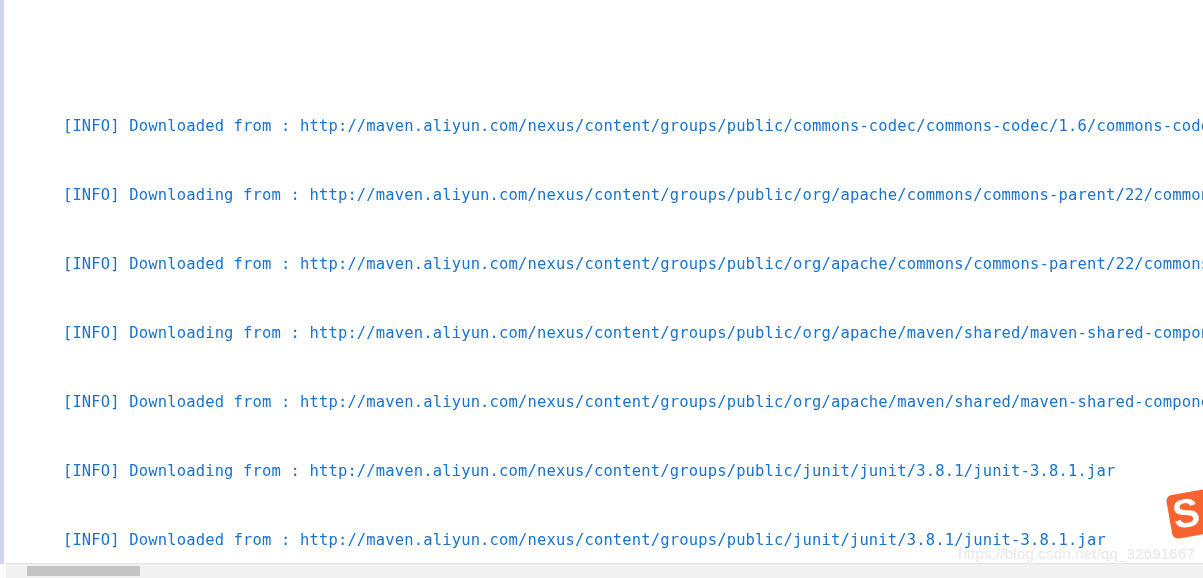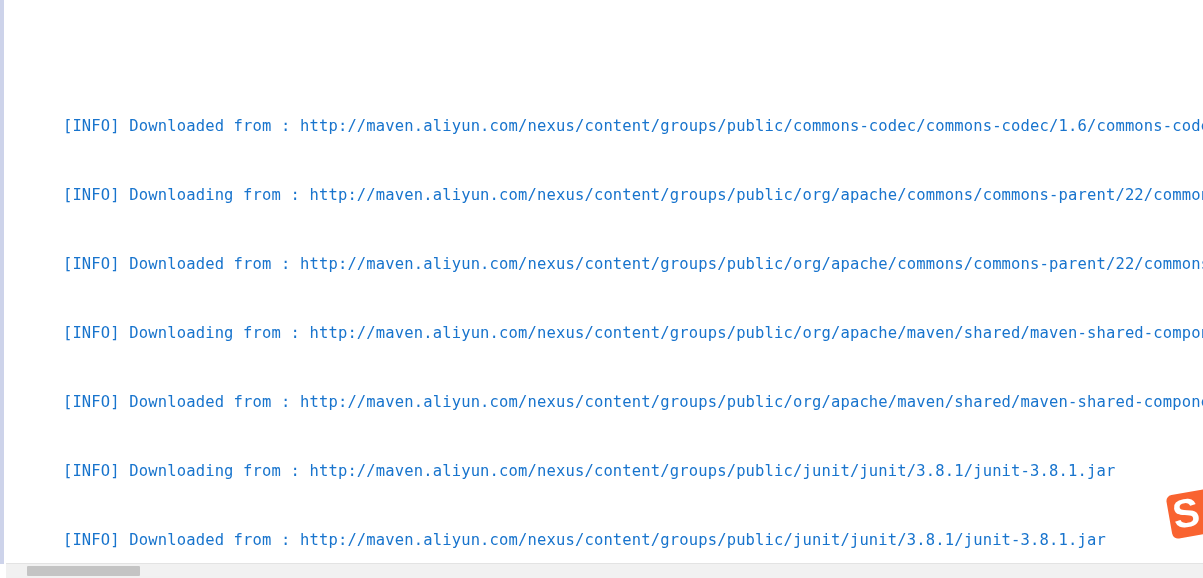--- a/index.html
+++ b/index.html
@@ -186,20 +186,21 @@
     
     
 
     
     
 
   </div>
 
   <div id="bottom-pad"></div>
 
+  <div id="watermark">https://blog.csdn.net/qq_32691667</div>
 
   <div id="csdn-logo">
     <span class="glyph">S</span>
   </div>
 
   <div id="hscrollbar">
     <div id="hscroll-thumb"></div>
   </div>
 
 </div>

